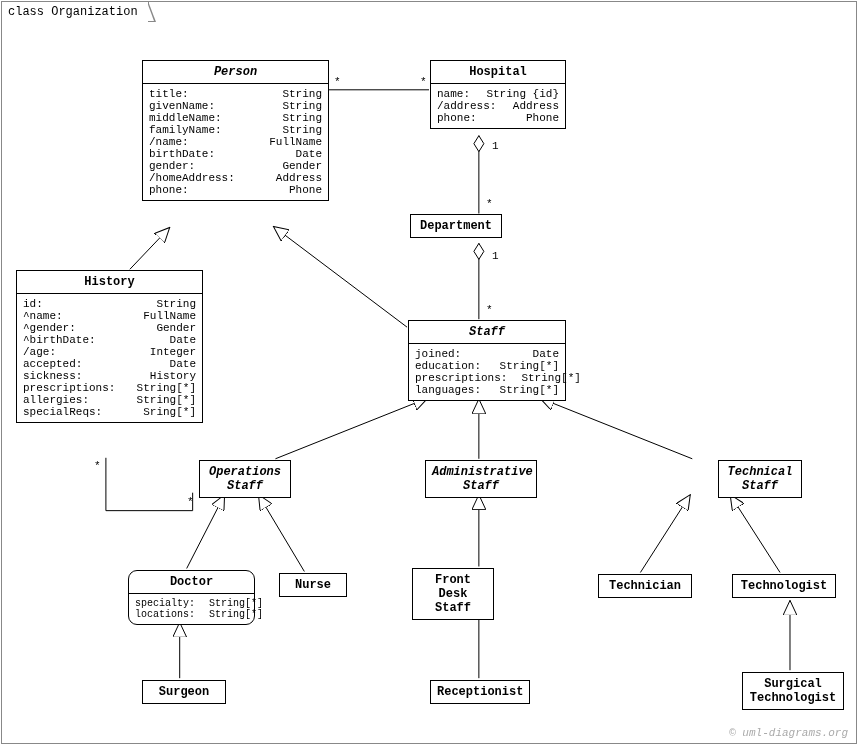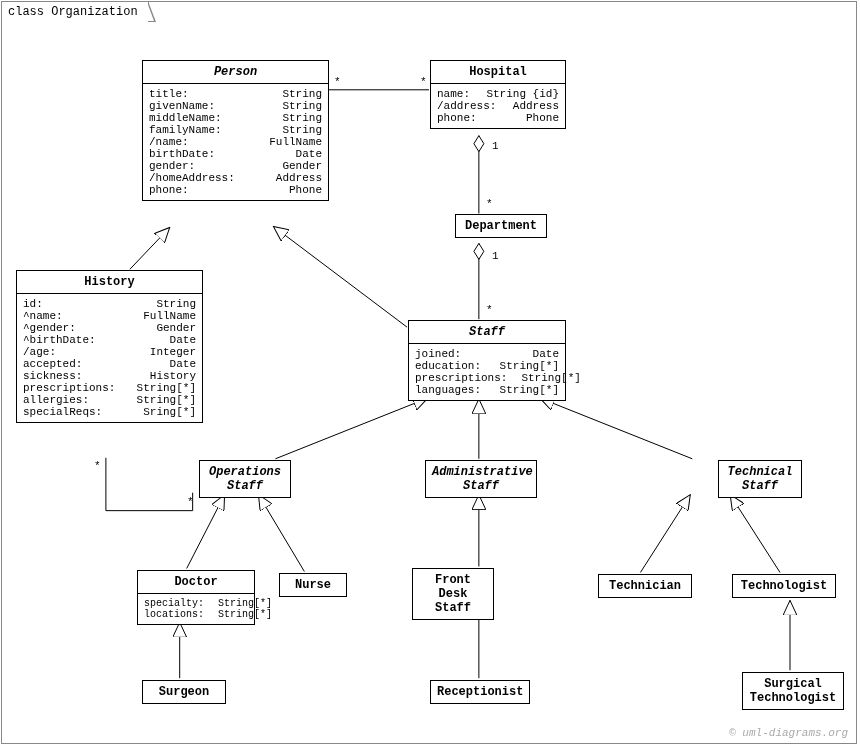--- a/index.html
+++ b/index.html
@@ -210,21 +210,21 @@
             <span class="k">/address:</span>
             <span>Address</span>
           </div>
         <div class="attr-row">
             <span class="k">phone:</span>
             <span>Phone</span>
           </div>
       </div>
     </div>
 
-    <div class="cls" style="left:453px; top:192px; width:92px;">
+    <div class="cls" style="left:408px; top:192px; width:92px;">
       <div class="cls-title no-border" style="font-style:normal">Department</div>
     </div>
 
     <div class="cls" style="left:14px; top:248px; width:187px;">
       <div class="cls-title" style="font-style:normal">History</div>
       <div class="cls-body">
         <div class="attr-row">
             <span class="k">id:</span>
             <span>String</span>
           </div>
@@ -297,21 +297,21 @@
     <div class="cls" style="left:423px; top:438px; width:112px;">
       <div class="cls-title no-border" style="white-space:pre-line">Administrative
 Staff</div>
     </div>
 
     <div class="cls" style="left:668px; top:438px; width:84px;margin-left:48px;">
       <div class="cls-title no-border" style="white-space:pre-line">Technical
 Staff</div>
     </div>
 
-    <div class="cls" style="left:135px; top:548px; width:118px;">
+    <div class="cls" style="left:126px; top:548px; width:127px;border-radius:9px;">
       <div class="cls-title" style="font-style:normal">Doctor</div>
       <div class="cls-body" style="font-size:10px">
         <div class="attr-row">
             <span class="k">specialty:</span>
             <span>String[*]</span>
           </div>
         <div class="attr-row">
             <span class="k">locations:</span>
             <span>String[*]</span>
           </div>

